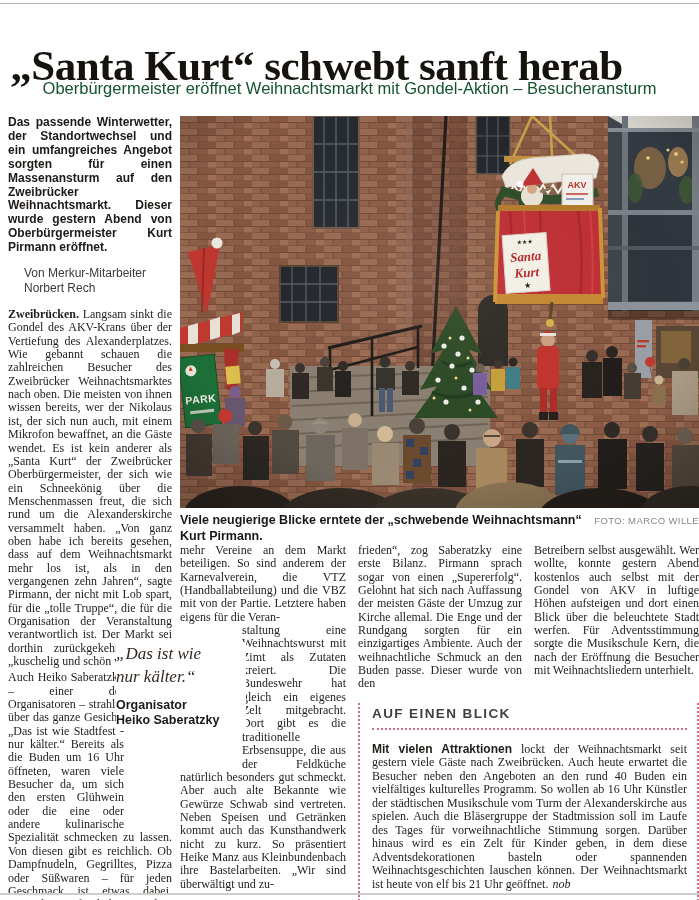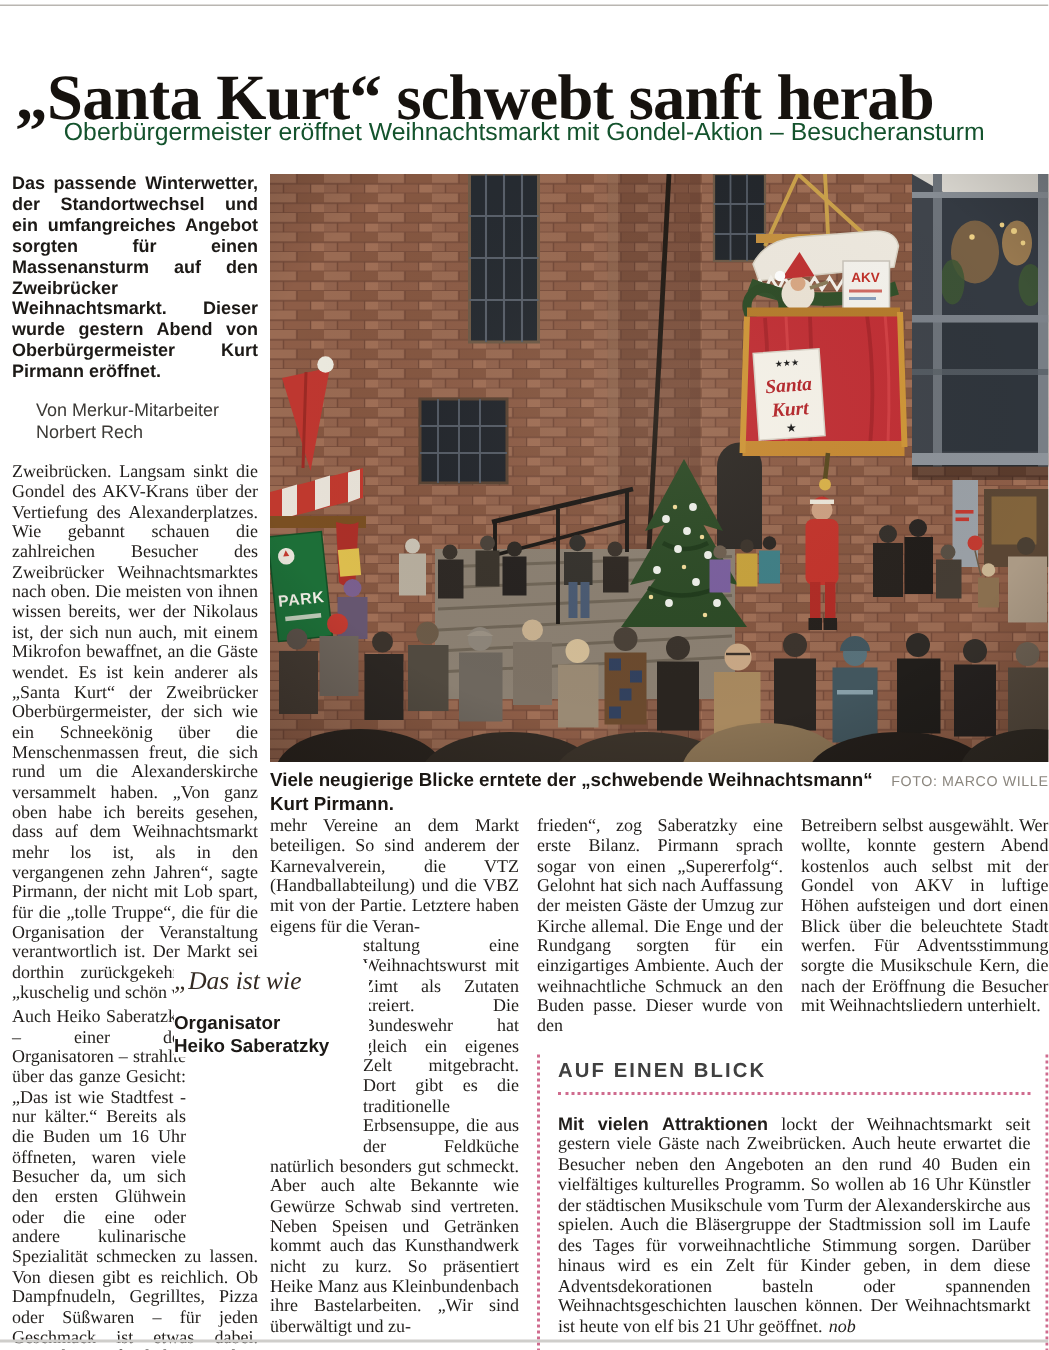--- a/index.html
+++ b/index.html
@@ -10,21 +10,21 @@
     font:700 43px/1.05 "Liberation Serif",serif;letter-spacing:-0.5px;color:#16120e;}
   .subhead{position:absolute;top:79px;left:0;width:699px;text-align:center;
     font:16.5px/1.2 "Liberation Sans",sans-serif;color:#14532d;}
   
   .col1{position:absolute;left:8px;top:116px;width:164px;}
   .lead{font:700 12px/13.9px "Liberation Sans",sans-serif;text-align:justify;color:#1c1916;margin:0;}
   .byline{margin-top:11px;font:12px/15px "Liberation Sans",sans-serif;color:#3c3a36;margin-left:16px;}
   .bodytext{font:12px/13.35px "Liberation Serif",serif;text-align:justify;margin:0;color:#201d1a;}
   .p1{margin-top:12px;}
   .p2{margin-top:3px;}
-  .dateline{font-weight:400;}
+  .dateline{font-weight:700;}
   .spacer-r{float:right;width:48px;height:152px;}
   .spacer-l{float:left;width:62px;height:142px;}
   
   .photo{position:absolute;left:180px;top:116px;width:519px;height:392px;background:#8f604c;}
   .captionrow{position:absolute;left:180px;top:512px;width:519px;display:flex;
     justify-content:space-between;align-items:baseline;}
   .caption{font:700 12.5px/16px "Liberation Sans",sans-serif;color:#1b1713;}
   .credit{font:9.5px/16px "Liberation Sans",sans-serif;color:#8b867e;letter-spacing:.4px;
     white-space:nowrap;margin-left:10px;}
   
@@ -351,19 +351,20 @@
     <div class="blick">
       <div class="blick-title">AUF EINEN BLICK</div>
       <div class="blick-rule"></div>
       <p class="blick-text"><span class="blick-bold">Mit vielen Attraktionen</span><span> lockt der Weihnachtsmarkt seit gestern viele Gäste nach Zweibrücken. Auch heute erwartet die Besucher neben den Angeboten an den rund 40 Buden ein vielfältiges kulturelles Programm. So wollen ab 16 Uhr Künstler der städtischen Musikschule vom Turm der Alexanderskirche aus spielen. Auch die Bläsergruppe der Stadtmission soll im Laufe des Tages für vorweihnachtliche Stimmung sorgen. Darüber hinaus wird es ein Zelt für Kinder geben, in dem diese Adventsdekorationen basteln oder spannenden Weihnachtsgeschichten lauschen können. Der Weihnachtsmarkt ist heute von elf bis 21 Uhr geöffnet.</span> <span class="blick-sig">nob</span></p>
     </div>
   </div>
 </div>
 
 <div class="pullquote">
   <div class="qline">„Das ist wie</div>
+  <div class="qline">nur kälter.“</div>
   <div class="qattr">
     <div>Organisator</div>
     <div>Heiko Saberatzky</div>
   </div>
 </div>
 
 <div class="bottomline"></div>
 
 </body></html>

